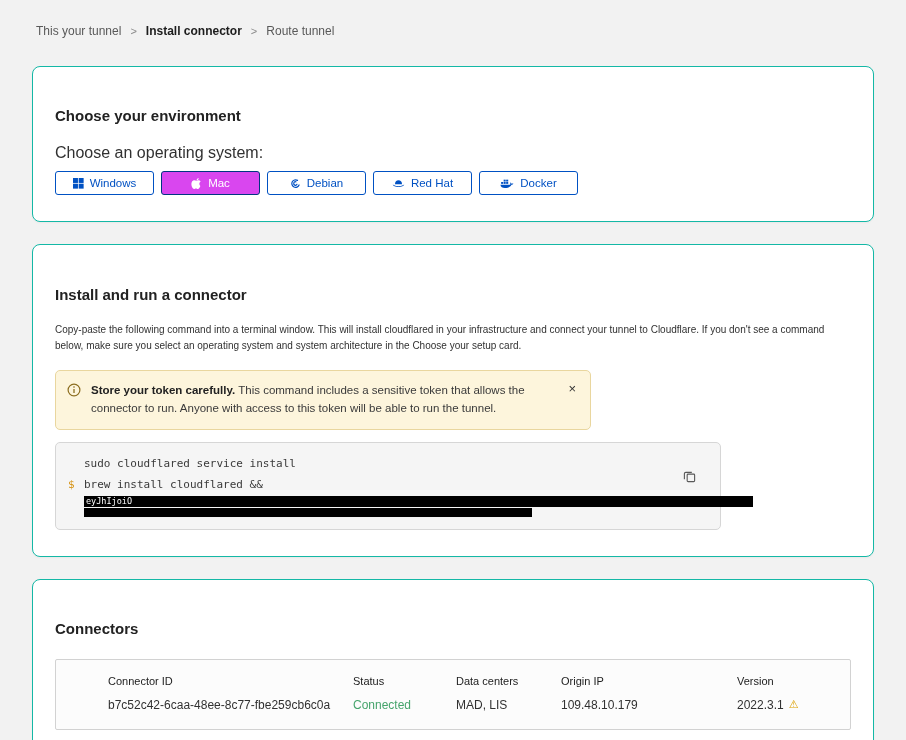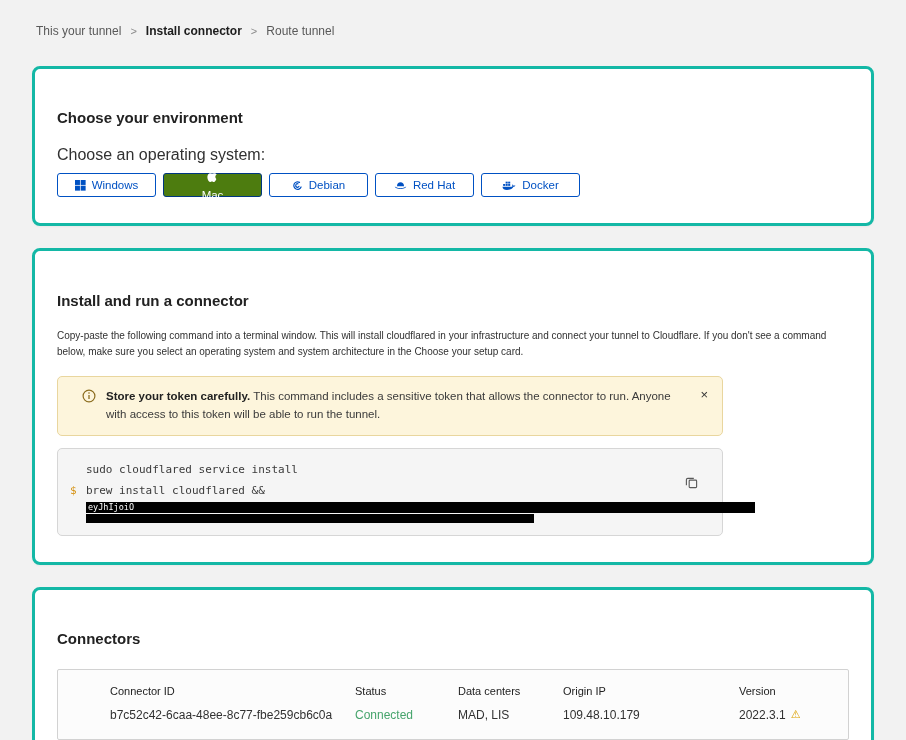--- a/index.html
+++ b/index.html
@@ -23,21 +23,21 @@
     color: #595959;
   }
   .crumb { cursor: default; }
   .crumb.active { font-weight: bold; color: #1d1d1d; }
   .crumb-sep { color: #8a8a8a; font-size: 11px; }
 
   
   .card {
     margin: 0 32px;
     background: #ffffff;
-    border: 3px solid #14b8a6;
+    border: 1px solid #14b8a6;
     border-radius: 8px;
     box-shadow: 0 1px 2px rgba(0,0,0,0.04);
     padding: 28px 22px 26px 22px;
   }
   .card-title {
     font-size: 15px;
     font-weight: bold;
     color: #222222;
     line-height: 18px;
   }
@@ -58,43 +58,42 @@
     padding: 0 12px;
     background: #ffffff;
     border: 1px solid #0051c3;
     border-radius: 3px;
     color: #0051c3;
     font-family: "Liberation Sans", sans-serif;
     font-size: 11.5px;
     cursor: pointer;
   }
   .os-btn.selected {
-    background: #4d7c0f;
+    background: #d946ef;
     border-color: #003681;
     color: #ffffff;
-    flex-direction: column;
   }
   .os-btn svg { display: block; flex: none; }
 
   
   .description {
     margin-top: 18px;
     font-size: 10px;
     line-height: 1.65;
     color: #313131;
     max-width: 795px;
   }
 
   .alert {
     margin-top: 15px;
-    width: 666px;
+    width: 536px;
     background: #fdf5dc;
     border: 1px solid #e9d69e;
     border-radius: 5px;
-    padding: 11px 12px 11px 24px;
+    padding: 11px 12px 11px 11px;
     display: flex;
     align-items: flex-start;
     gap: 10px;
     font-size: 11.5px;
     line-height: 1.55;
     color: #3a3a3a;
   }
   .alert-icon { flex: none; margin-top: 1px; color: #8c6d1f; }
   .alert-text { flex: 1; }
   .alert-title { font-weight: bold; color: #222; }

